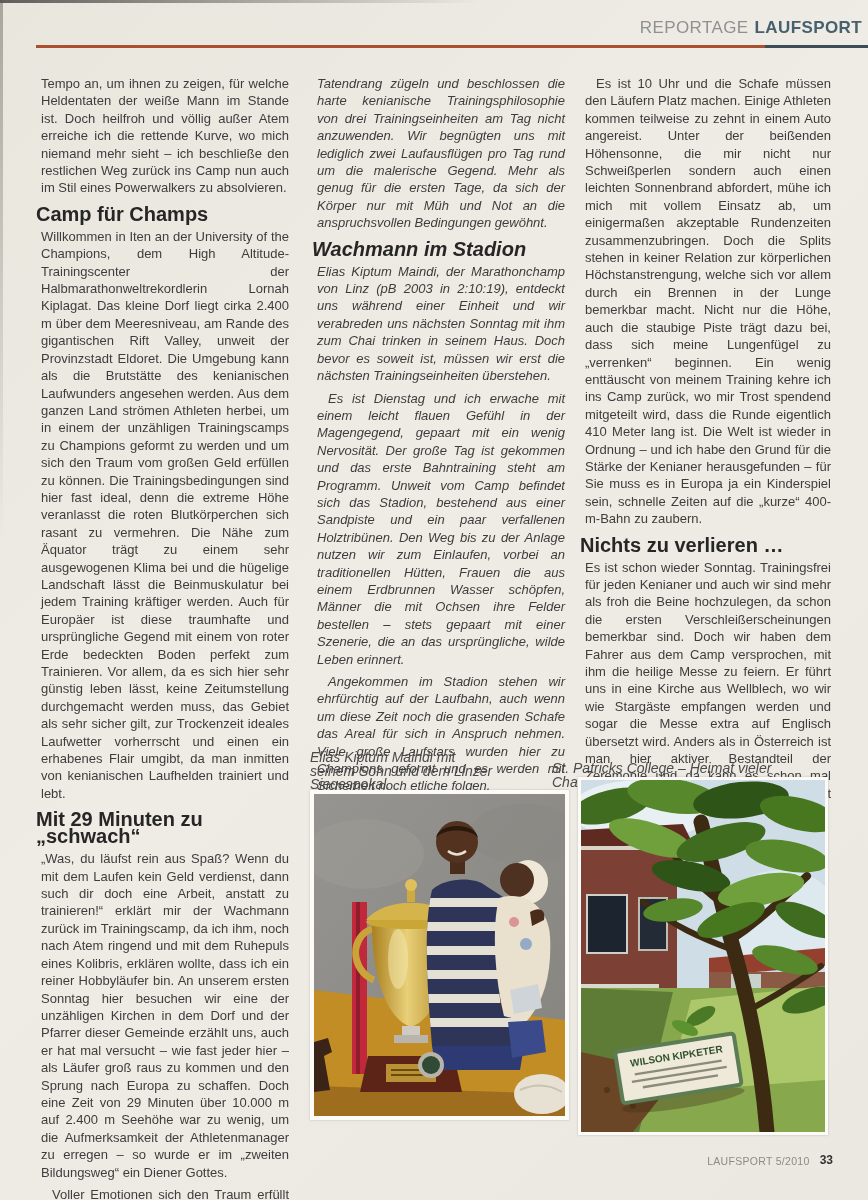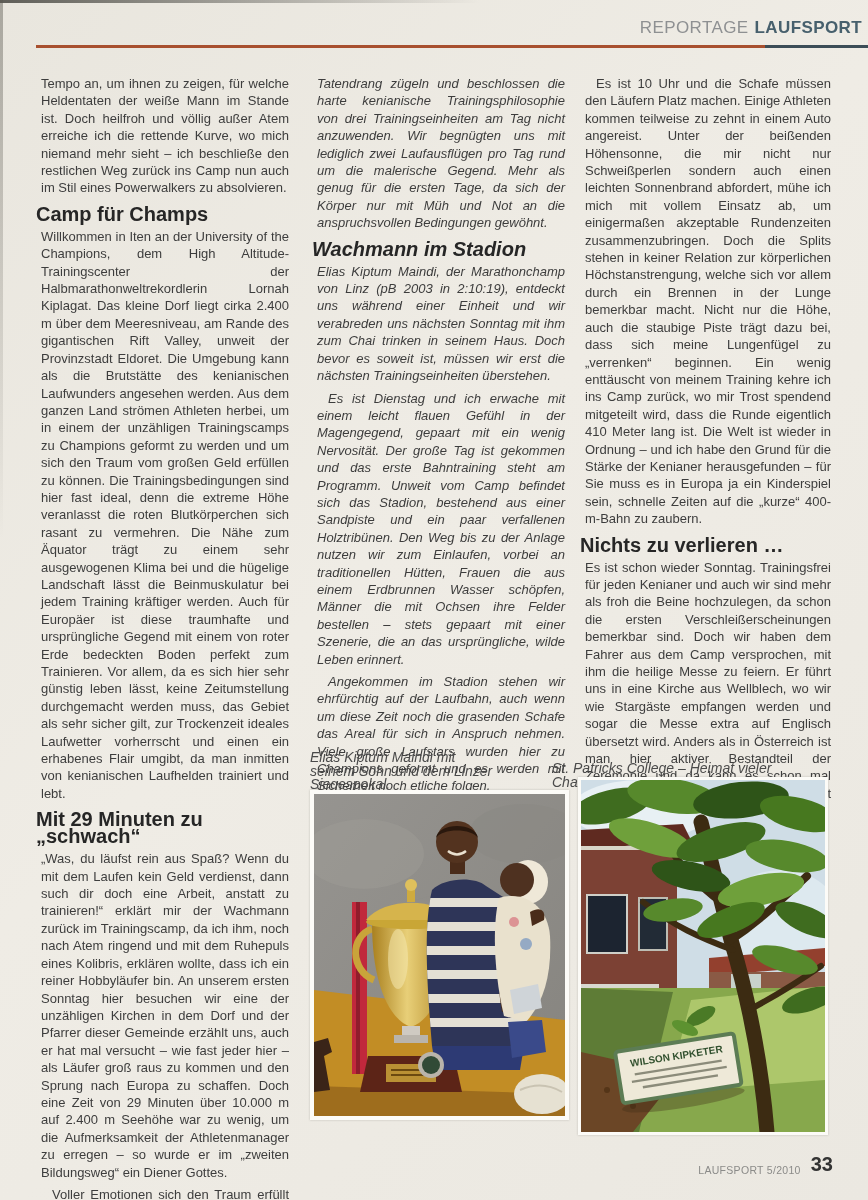--- a/index.html
+++ b/index.html
@@ -34,21 +34,21 @@
   .caption-1{left:310px;top:751px;width:258px;}
   .caption-2{left:552px;top:762px;width:256px;}
   
   .photo{position:absolute;background:#fcfbf7;box-sizing:border-box;box-shadow:0 0 2px rgba(100,96,88,.35);}
   .photo-1{left:310px;top:790px;width:259px;height:330px;padding:4px;}
   .photo-2{left:578px;top:777px;width:250px;height:358px;padding:3px;}
   .photo svg{display:block;}
   
   .footer{position:absolute;top:1153px;right:35px;display:flex;align-items:flex-end;gap:10px;}
   .footer .issue{font-size:10.5px;color:#8b8b89;letter-spacing:.3px;}
-  .footer .pagenum{font-size:20px;font-weight:bold;color:#333;}
+  .footer .pagenum{font-size:12px;font-weight:bold;color:#333;}
 </style>
 </head>
 <body>
 
 <div class="page">
   <div class="scan-top"></div>
   <div class="scan-left"></div>
 
   <div class="kicker">
     <span class="section">REPORTAGE</span><span class="mag">LAUFSPORT</span>

